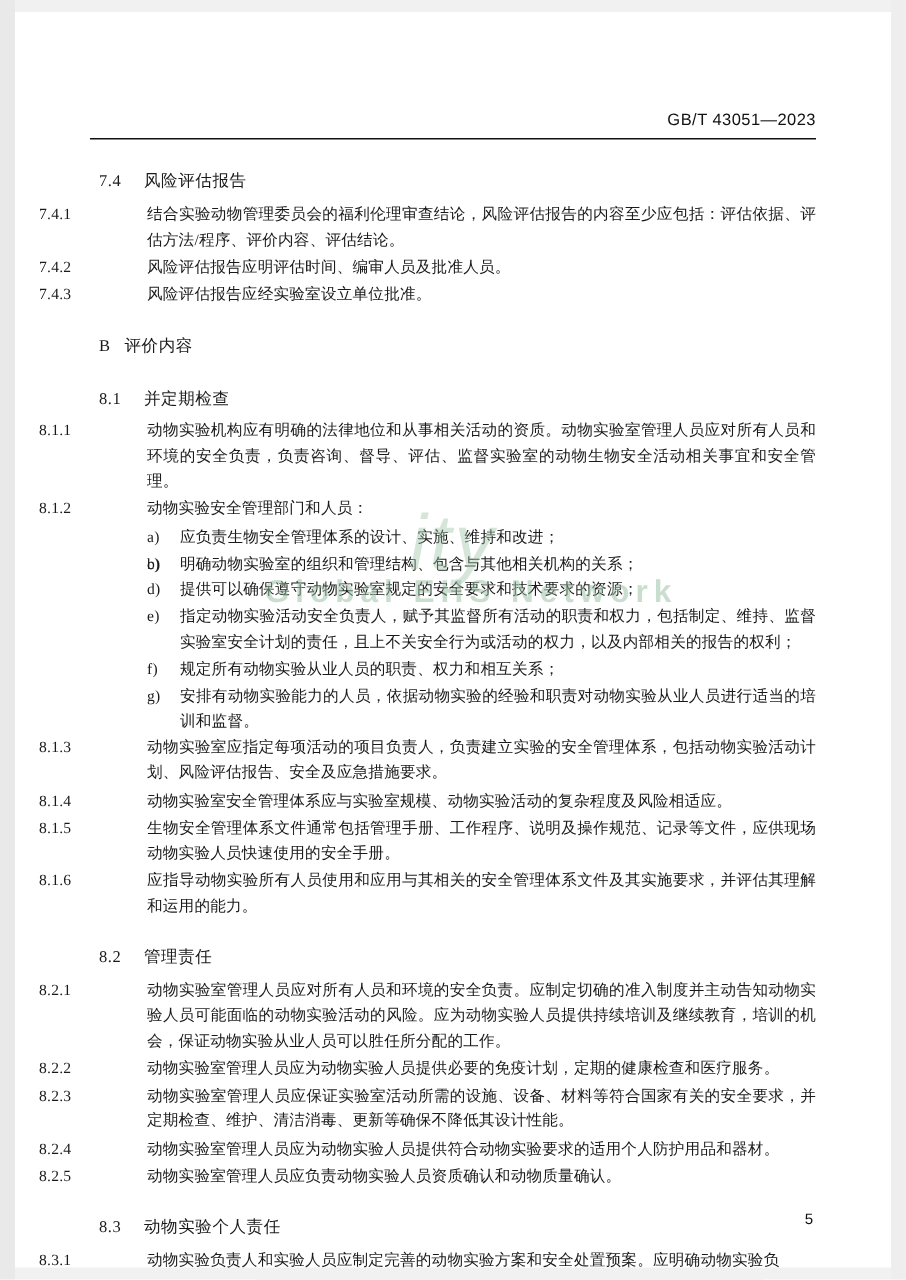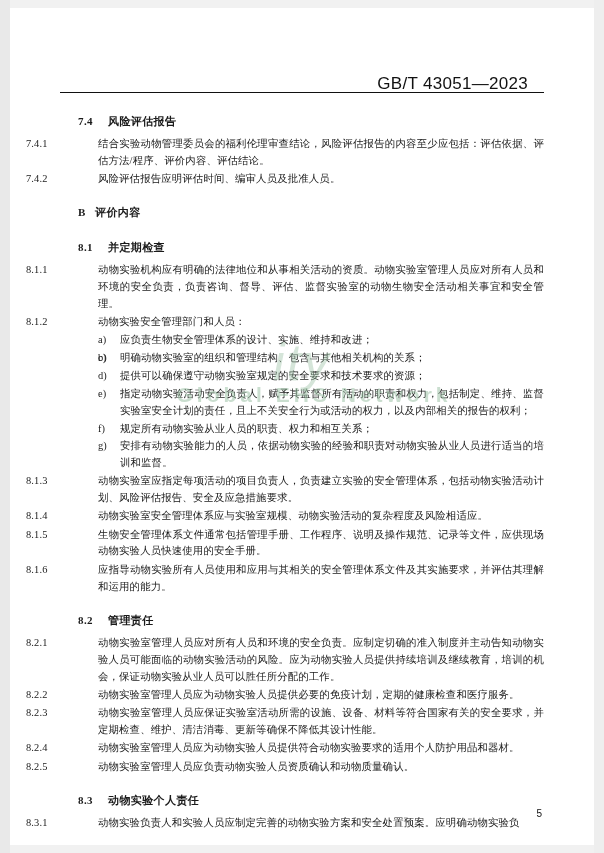--- a/index.html
+++ b/index.html
@@ -23,23 +23,23 @@
   
   .header {
     position: absolute;
     top: 74px;
     left: 60px;
     right: 60px;
     height: 22px;
   }
   .header-code {
     position: absolute;
-    right: 16px;
+    right: 0;
     top: 0;
-    font-size: 17px;
+    font-size: 11px;
     letter-spacing: 0.3px;
     font-family: "Liberation Sans", sans-serif;
     color: #111;
   }
   .header-rule {
     position: absolute;
     left: 0;
     right: 0;
     top: 18px;
     border-top: 1.1px solid #111;
@@ -48,22 +48,22 @@
   .content {
     position: absolute;
     top: 104px;
     left: 62px;
     width: 482px;
     font-size: 10.4px;
     line-height: 1.62;
   }
   .sec-title {
     font-size: 11px;
-    font-weight: bold;
-    margin: 9px 0 5px 16px;
+    font-weight: normal;
+    margin: 9px 0 5px 4px;
     letter-spacing: 0.4px;
   }
   .sec-title .num {
     display: inline-block;
     min-width: 30px;
   }
   .sec-title.major .num {
     min-width: 17px;
   }
   .para {
@@ -193,20 +193,23 @@
     <div class="sec-title">
       <span class="num">7.4</span><span>风险评估报告</span>
     </div>
 
     <div class="para hang">
       <span class="num">7.4.1</span><span>结合实验动物管理委员会的福利伦理审查结论，风险评估报告的内容至少应包括：评估依据、评估方法/程序、评价内容、评估结论。</span>
     </div>
     <div class="para hang">
       <span class="num">7.4.2</span><span>风险评估报告应明评估时间、编审人员及批准人员。</span>
     </div>
+    <div class="para hang">
+      <span class="num">7.4.3</span><span>风险评估报告应经实验室设立单位批准。</span>
+    </div>
 
     <div class="blockgap"></div>
 
     <div class="sec-title major">
       <span class="num">B</span><span>评价内容</span>
     </div>
 
     <div class="smallgap"></div>
 
     <div class="sec-title">

